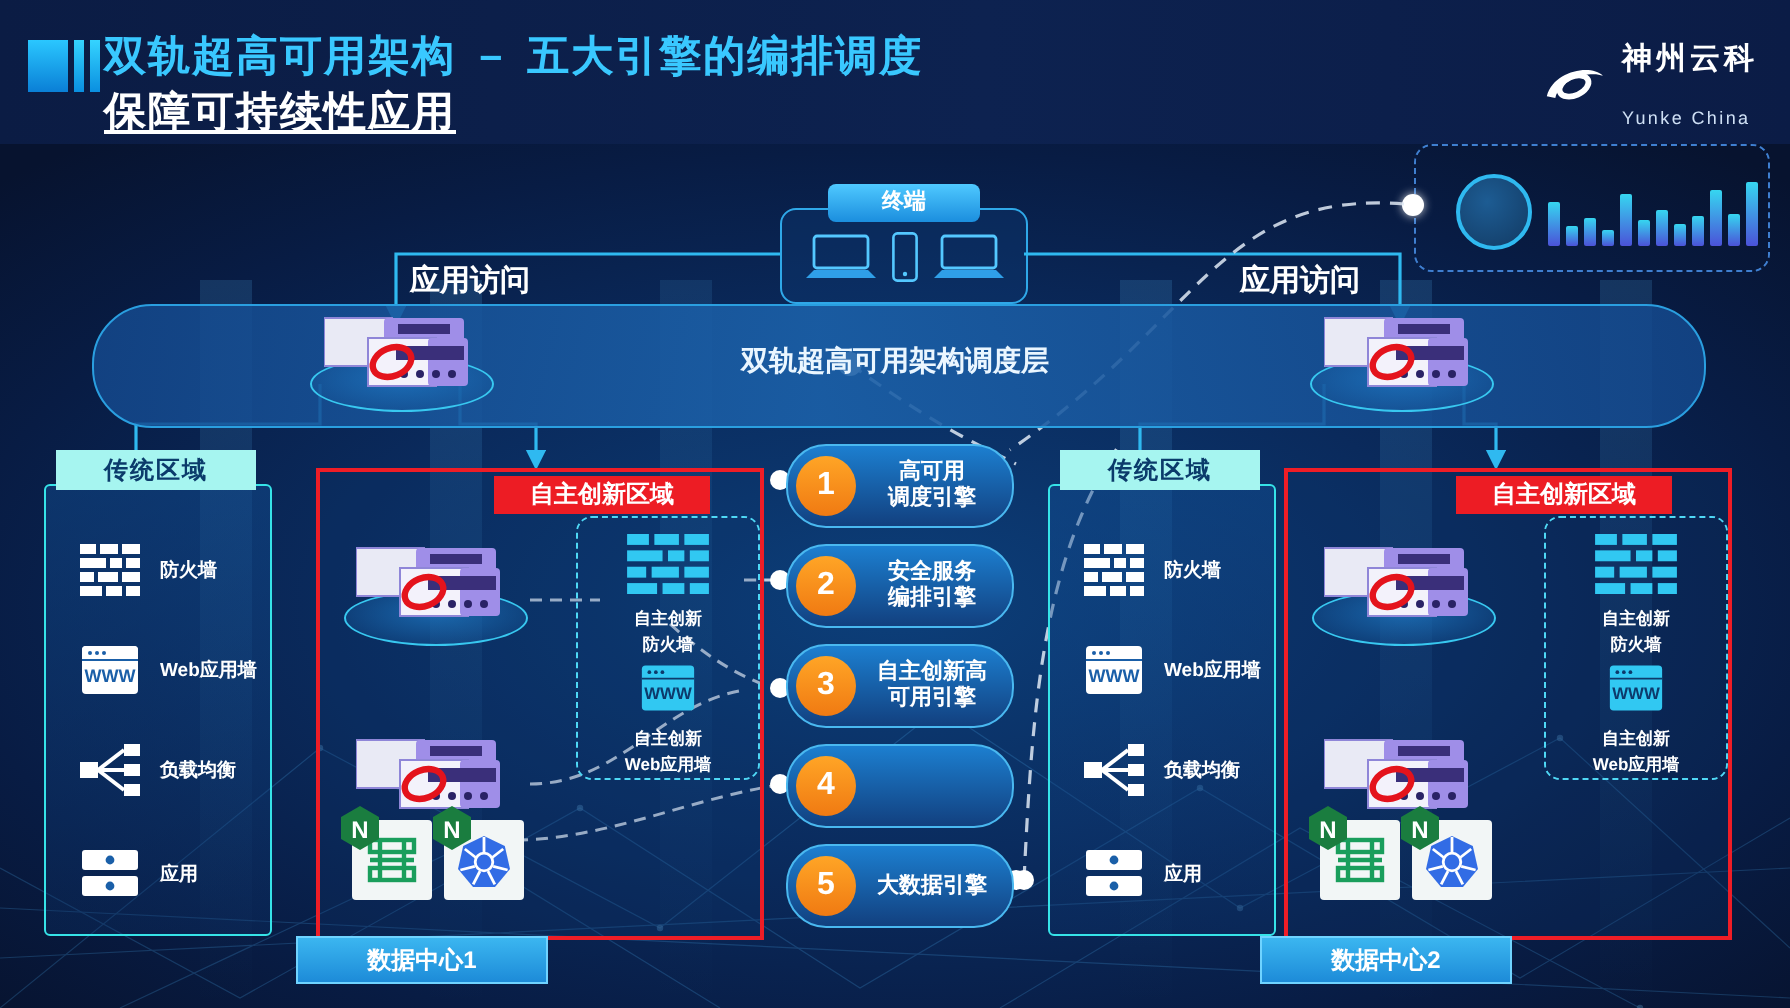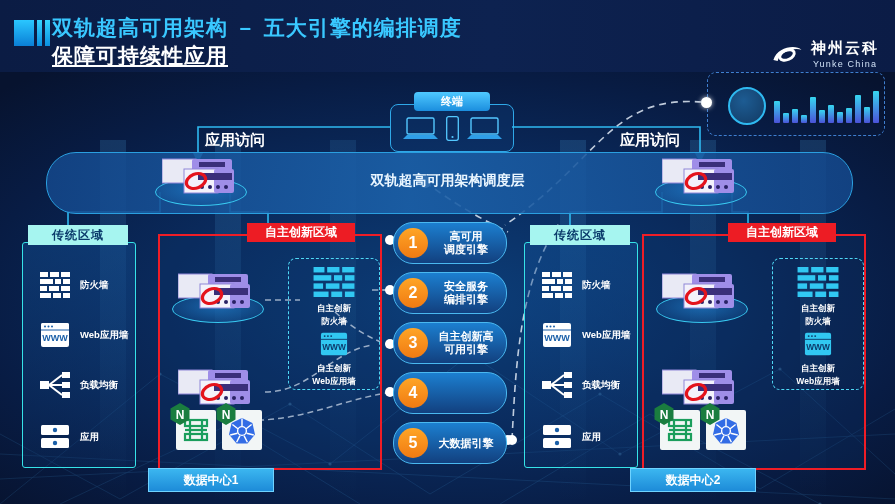--- a/index.html
+++ b/index.html
@@ -14,25 +14,25 @@
 
   
   #header{position:absolute;left:0;top:0;width:895px;height:72px;background:linear-gradient(90deg,#0b1c44 0%,#0d2250 55%,#0b1c46 100%);}
   .barmark{position:absolute;left:14px;top:20px;display:flex;gap:3px;align-items:center;}
   .barmark i{display:block;width:7px;height:26px;background:linear-gradient(180deg,#35d4ff,#0a8fe0);}
   .barmark i:nth-child(1){width:20px;background:linear-gradient(180deg,#2ac7ff,#0a7fd6);}
   .barmark i:nth-child(2){width:5px;}
   .barmark i:nth-child(3){width:5px;}
   #title1{position:absolute;left:52px;top:14px;font-size:21px;font-weight:bold;color:#39c8ff;letter-spacing:1px;white-space:nowrap;}
   #title2{position:absolute;left:52px;top:42px;font-size:21px;font-weight:bold;color:#ffffff;letter-spacing:1px;white-space:nowrap;text-decoration:underline;}
-  #logo{position:absolute;right:16px;top:40px;display:flex;align-items:center;gap:7px;text-align:center;}
+  #logo{position:absolute;right:16px;top:22px;display:flex;align-items:center;gap:7px;}
   .logo-mark{width:34px;height:26px;}
   .logo-txt{line-height:1;}
   .logo-cn{font-size:15px;font-weight:bold;color:#fff;letter-spacing:2px;}
-  .logo-en{font-size:9px;color:#cfe0f5;letter-spacing:1.2px;margin-top:5px;}
+  .logo-en{font-size:9px;color:#cfe0f5;letter-spacing:1.2px;margin-top:18px;}
 
   
   #dashbox{position:absolute;left:707px;top:72px;width:176px;height:62px;border:1px dashed #3f7fd0;border-radius:9px;}
   #dashbox .ring{position:absolute;left:20px;top:14px;width:34px;height:34px;border-radius:50%;border:2px solid #2fb9f0;background:radial-gradient(circle at 40% 35%,#1d5c93,#123a63);}
   #dashbox .bars{position:absolute;left:66px;top:12px;height:38px;display:flex;align-items:flex-end;gap:3px;}
   #dashbox .bars b{display:block;width:6px;background:linear-gradient(180deg,#36d6f0,#4b52d8);border-radius:1px;}
   .dot-s{position:absolute;width:11px;height:11px;border-radius:50%;background:#fff;box-shadow:0 0 5px rgba(255,255,255,.8);}
 
   
   #termbox{position:absolute;left:390px;top:104px;width:122px;height:46px;border:1px solid #2fa8e8;border-radius:8px;background:rgba(14,60,120,.35);}
@@ -53,21 +53,21 @@
 
   
   .trad{position:absolute;top:242px;width:112px;height:224px;border:1.5px solid #36e3e8;border-radius:3px;background:linear-gradient(180deg,rgba(18,80,150,.45),rgba(12,50,105,.3));}
   .tradlbl{position:absolute;top:225px;width:100px;height:20px;background:#a6f5f0;color:#0b3b6b;font-size:12px;font-weight:bold;text-align:center;line-height:20px;letter-spacing:1px;}
   .trow{position:absolute;display:flex;align-items:center;gap:10px;}
   .ticon{width:30px;height:26px;}
   .tlab{font-size:9.5px;font-weight:bold;color:#ffffff;white-space:nowrap;}
 
   
   .inno{position:absolute;top:234px;width:220px;height:232px;border:2px solid #ef1d26;background:rgba(12,55,110,.22);}
-  .innolbl{position:absolute;top:223px;width:108px;height:19px;background:#ed1c24;color:#fff;font-size:12px;font-weight:bold;text-align:center;line-height:19px;}
+  .innolbl{position:absolute;top:238px;width:108px;height:19px;background:#ed1c24;color:#fff;font-size:12px;font-weight:bold;text-align:center;line-height:19px;}
   .innobox{position:absolute;width:90px;height:130px;border:1px dashed #4fd8f5;border-radius:8px;}
   .ibitem{position:absolute;width:90px;text-align:center;}
   .iblab{font-size:8.5px;font-weight:bold;color:#ffffff;line-height:11px;margin-top:2px;}
 
   
   .srv{position:absolute;width:72px;height:40px;}
   .podium{position:absolute;width:90px;height:26px;border-radius:50%;border:1.5px solid #38c8f0;background:radial-gradient(ellipse at 50% 40%,rgba(30,120,195,.75),rgba(12,60,120,.25));}
   .ngx{position:absolute;width:40px;height:40px;background:#f2f6f6;border-radius:2px;}
   .nhex{position:absolute;left:-6px;top:-7px;width:20px;height:22px;}
 

